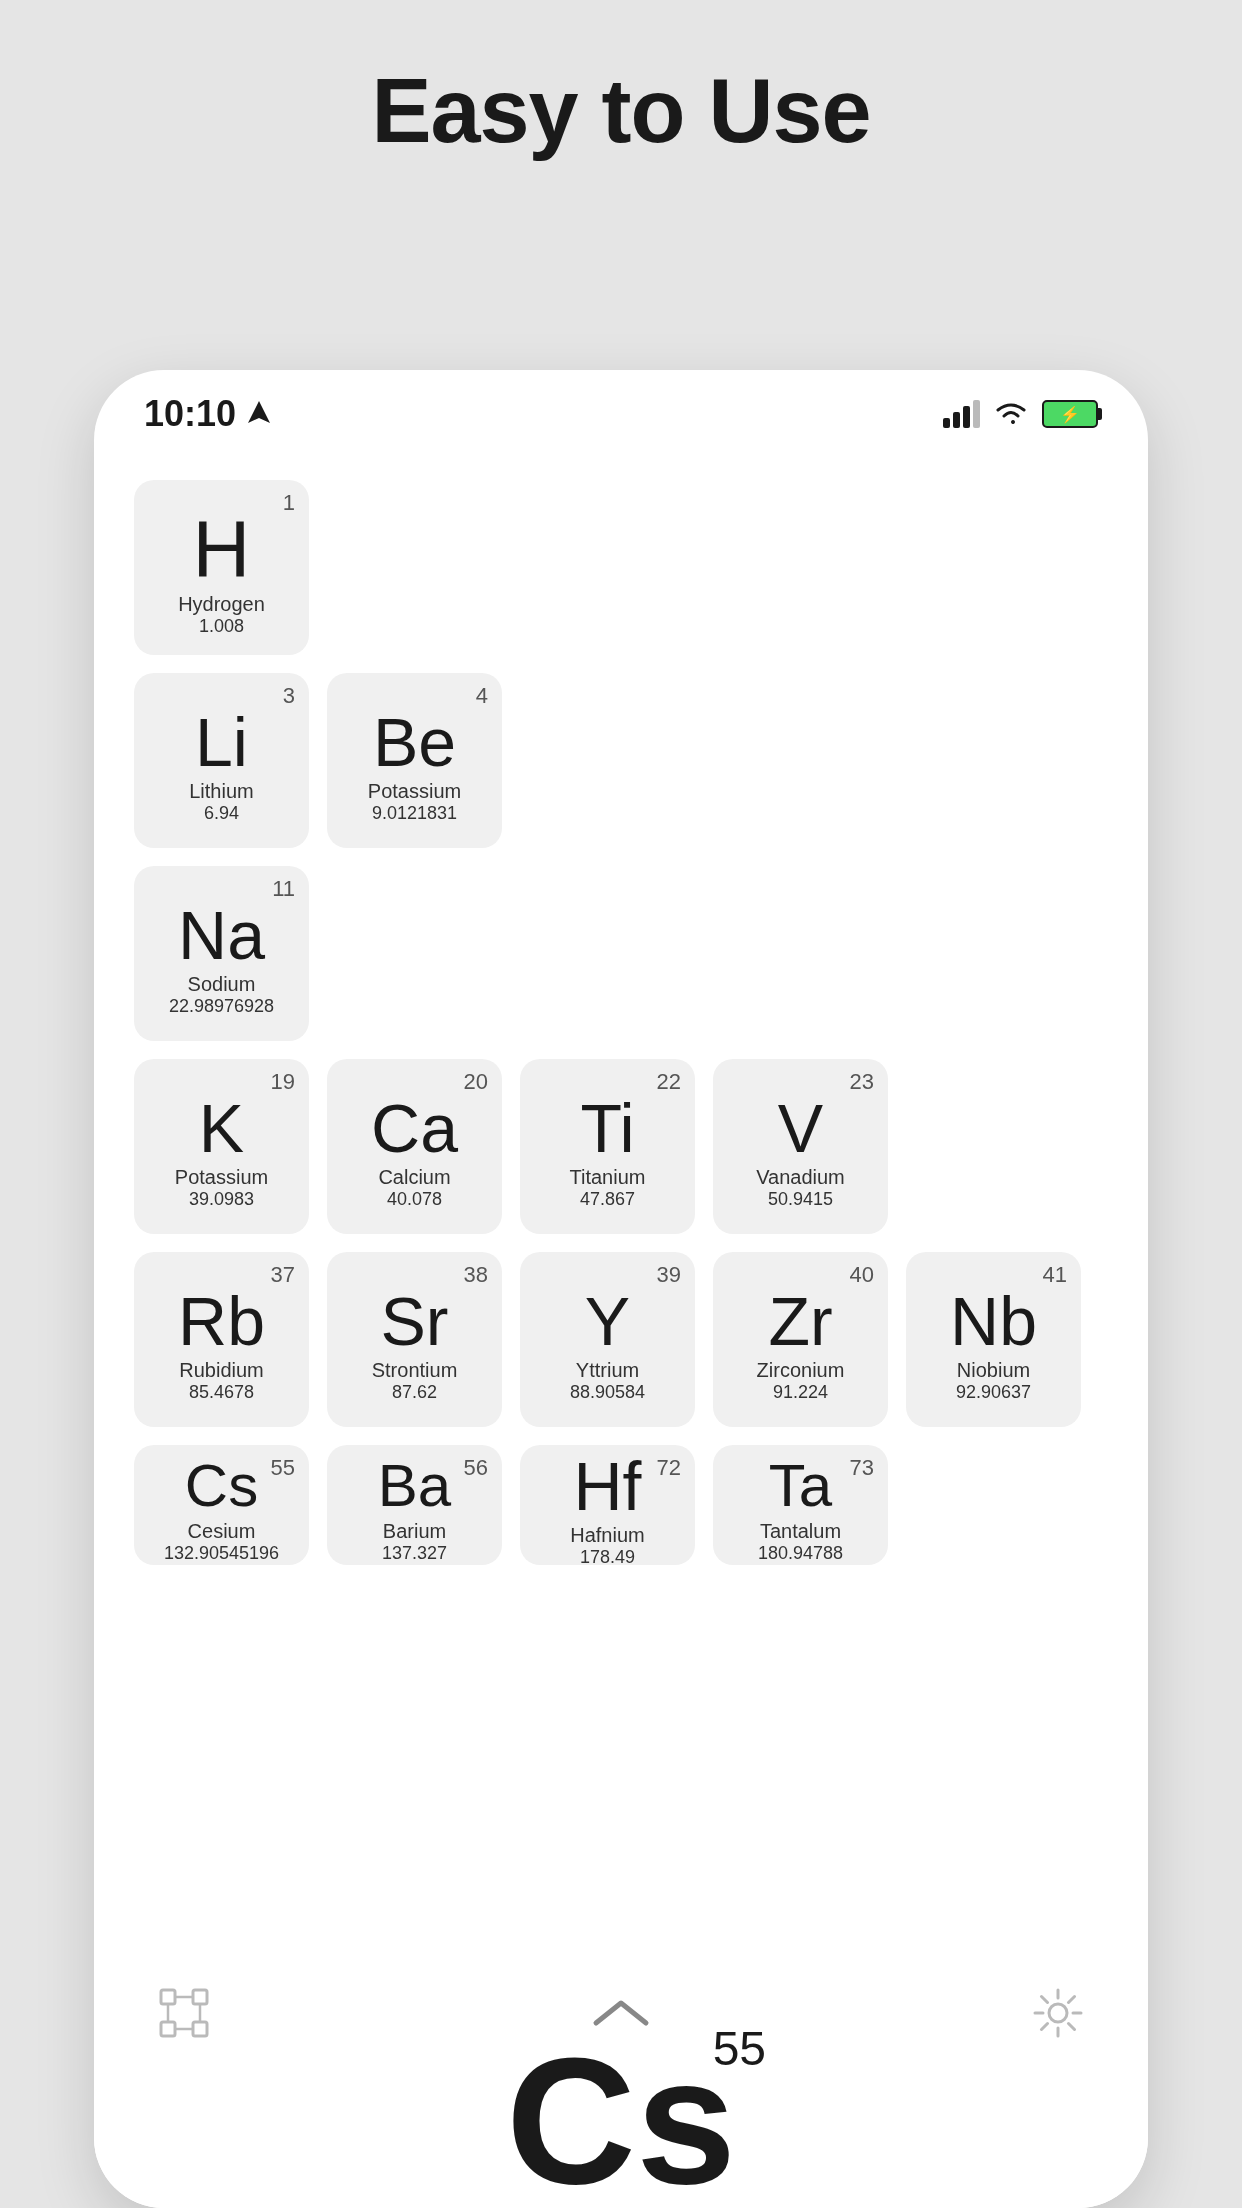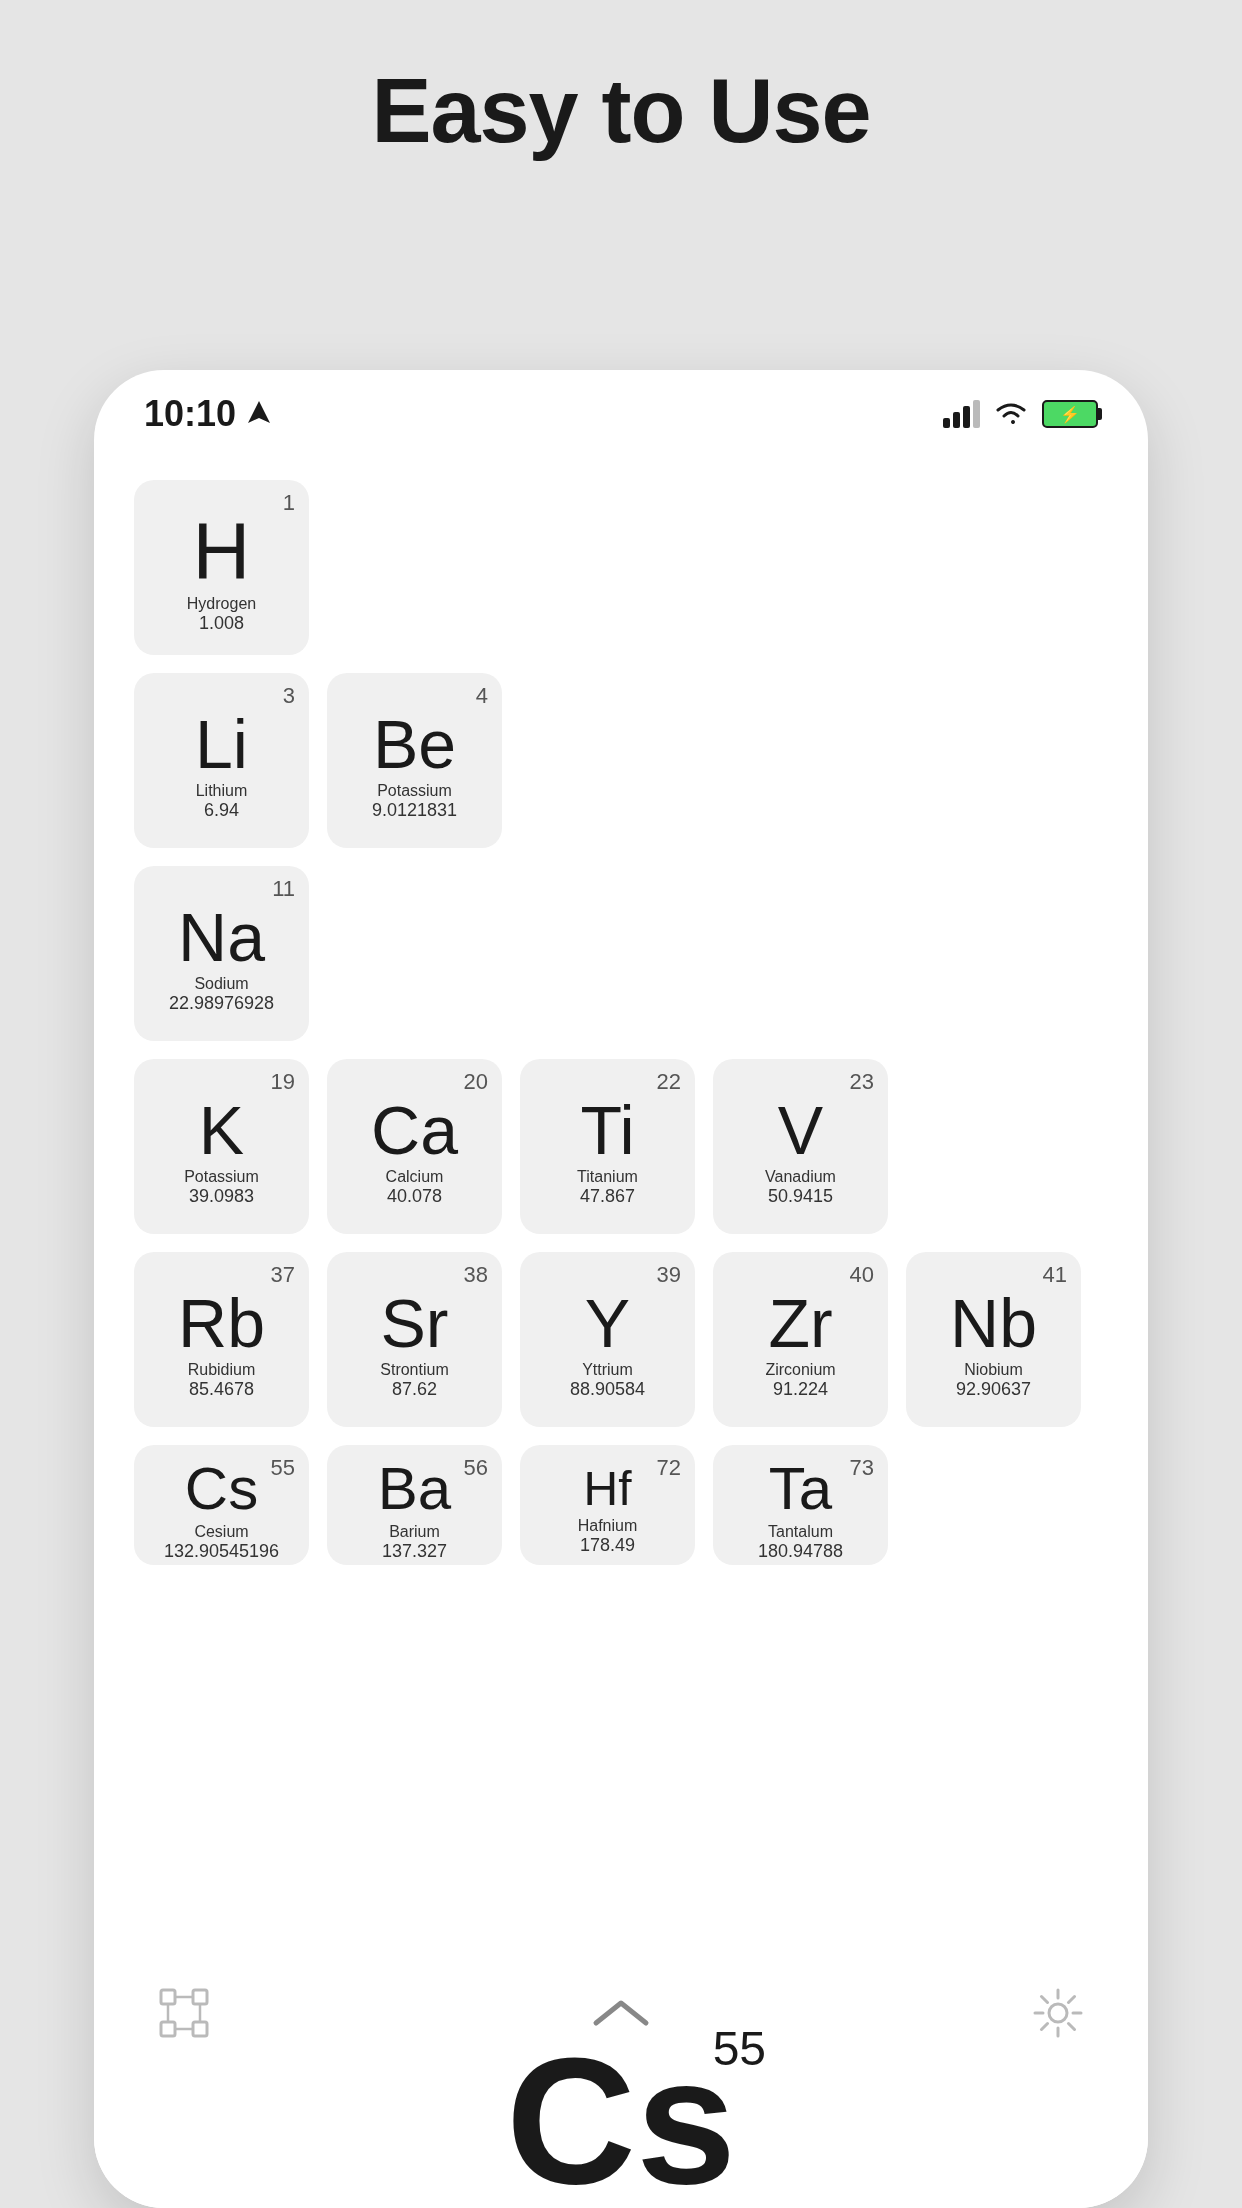--- a/index.html
+++ b/index.html
@@ -113,21 +113,21 @@
 
     .element-symbol {
       font-size: 68px;
       font-weight: 500;
       color: #1a1a1a;
       line-height: 1;
       margin-top: 10px;
     }
 
     .element-name {
-      font-size: 16px;
+      font-size: 20px;
       color: #333;
       margin-top: 4px;
     }
 
     .element-weight {
       font-size: 18px;
       color: #333;
     }
 
     
@@ -320,21 +320,21 @@
             <span class="element-weight">132.90545196</span>
           </div>
           <div class="element-cell partial" style="height:120px;overflow:hidden;">
             <span class="element-number">56</span>
             <span class="element-symbol" style="font-size:60px;">Ba</span>
             <span class="element-name">Barium</span>
             <span class="element-weight">137.327</span>
           </div>
           <div class="element-cell partial" style="height:120px;overflow:hidden;">
             <span class="element-number">72</span>
-            <span class="element-symbol" style="font-size:48px;">Hf</span>
+            <span class="element-symbol" style="font-size:68px;">Hf</span>
             <span class="element-name">Hafnium</span>
             <span class="element-weight">178.49</span>
           </div>
           <div class="element-cell partial" style="height:120px;overflow:hidden;">
             <span class="element-number">73</span>
             <span class="element-symbol" style="font-size:60px;">Ta</span>
             <span class="element-name">Tantalum</span>
             <span class="element-weight">180.94788</span>
           </div>
         </div>

